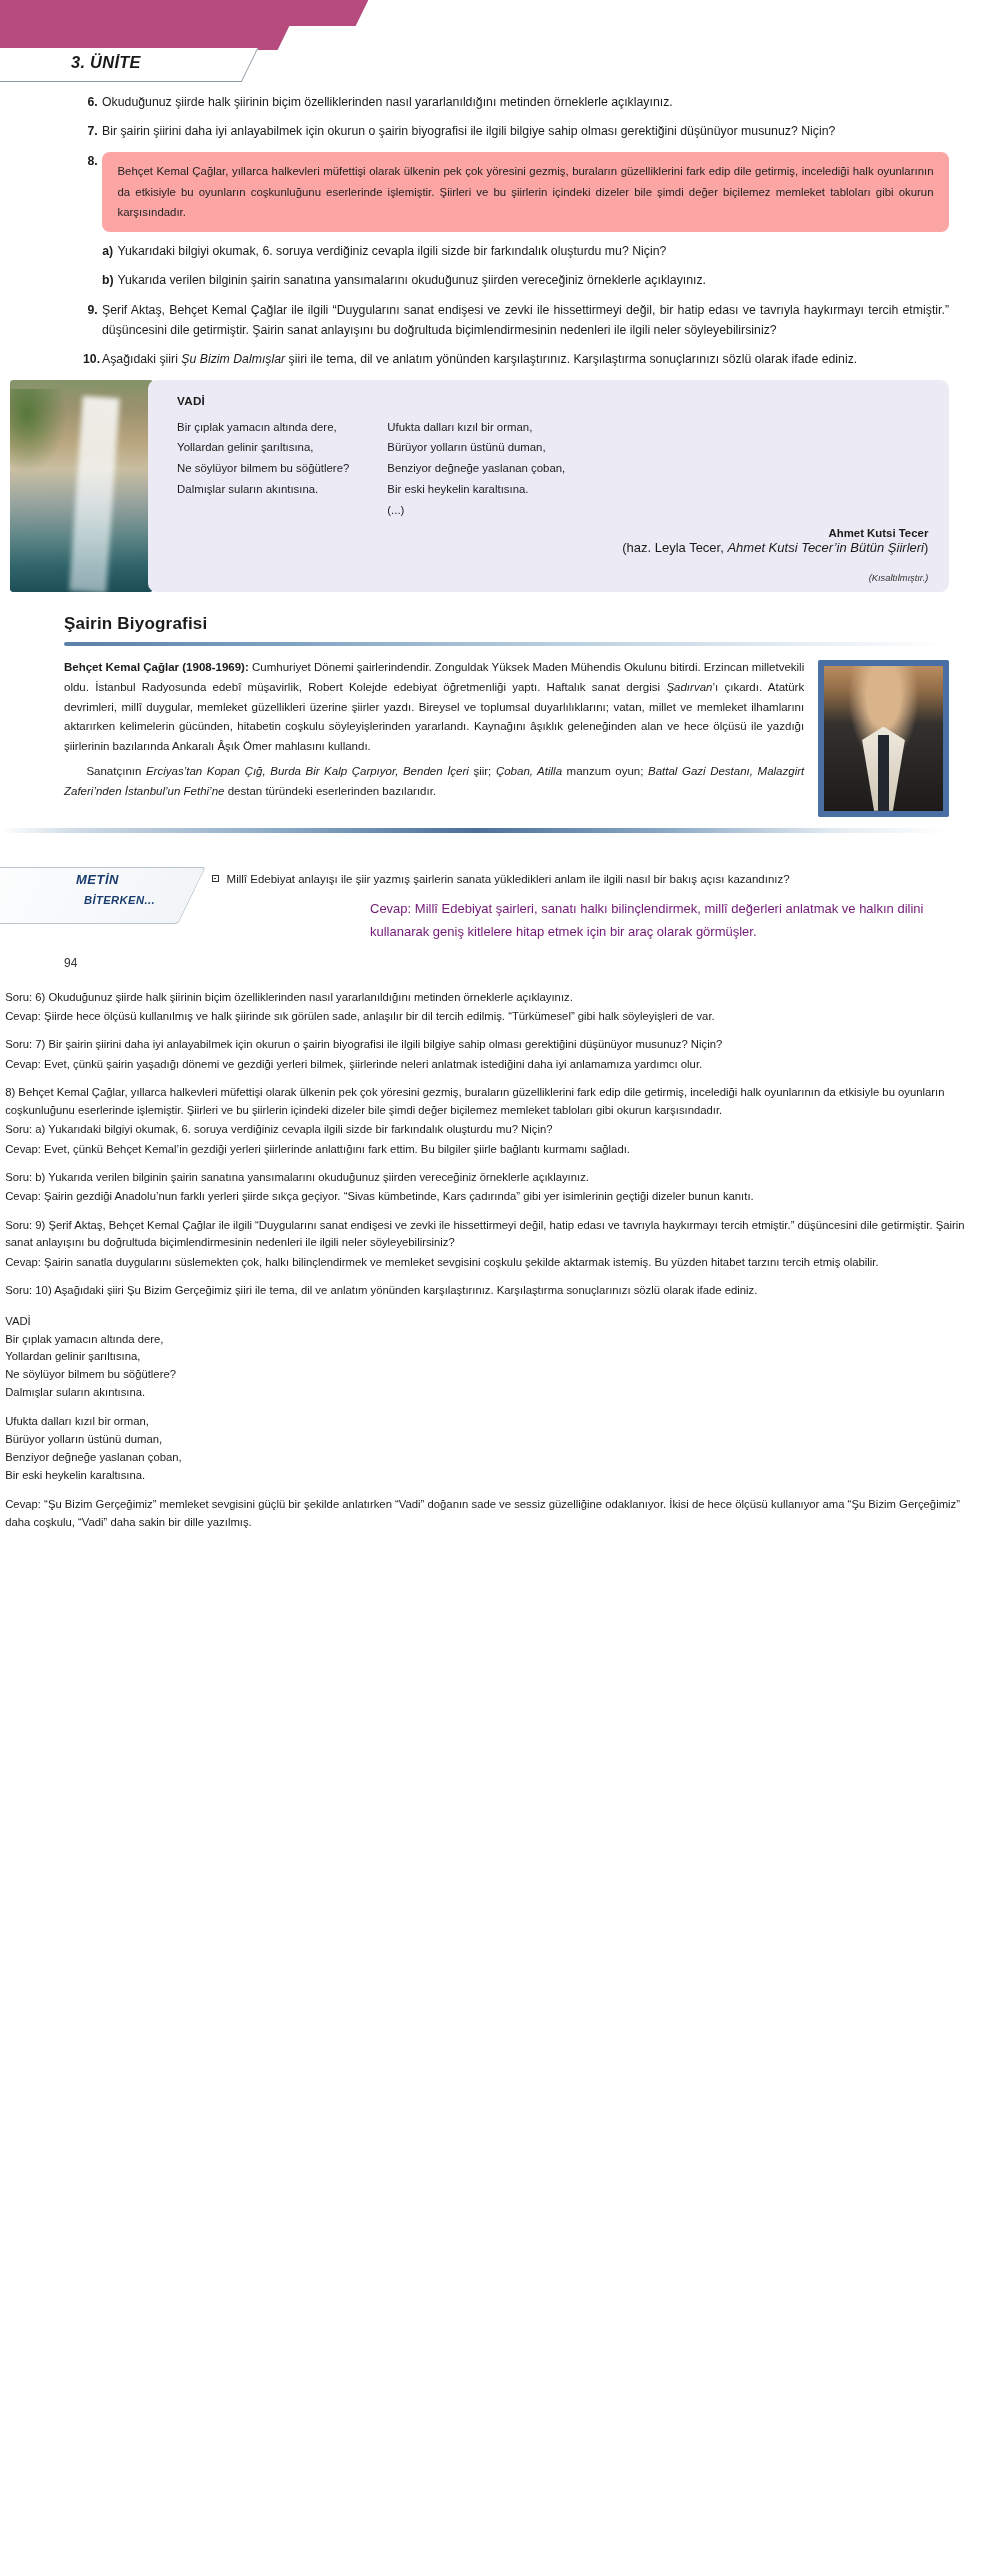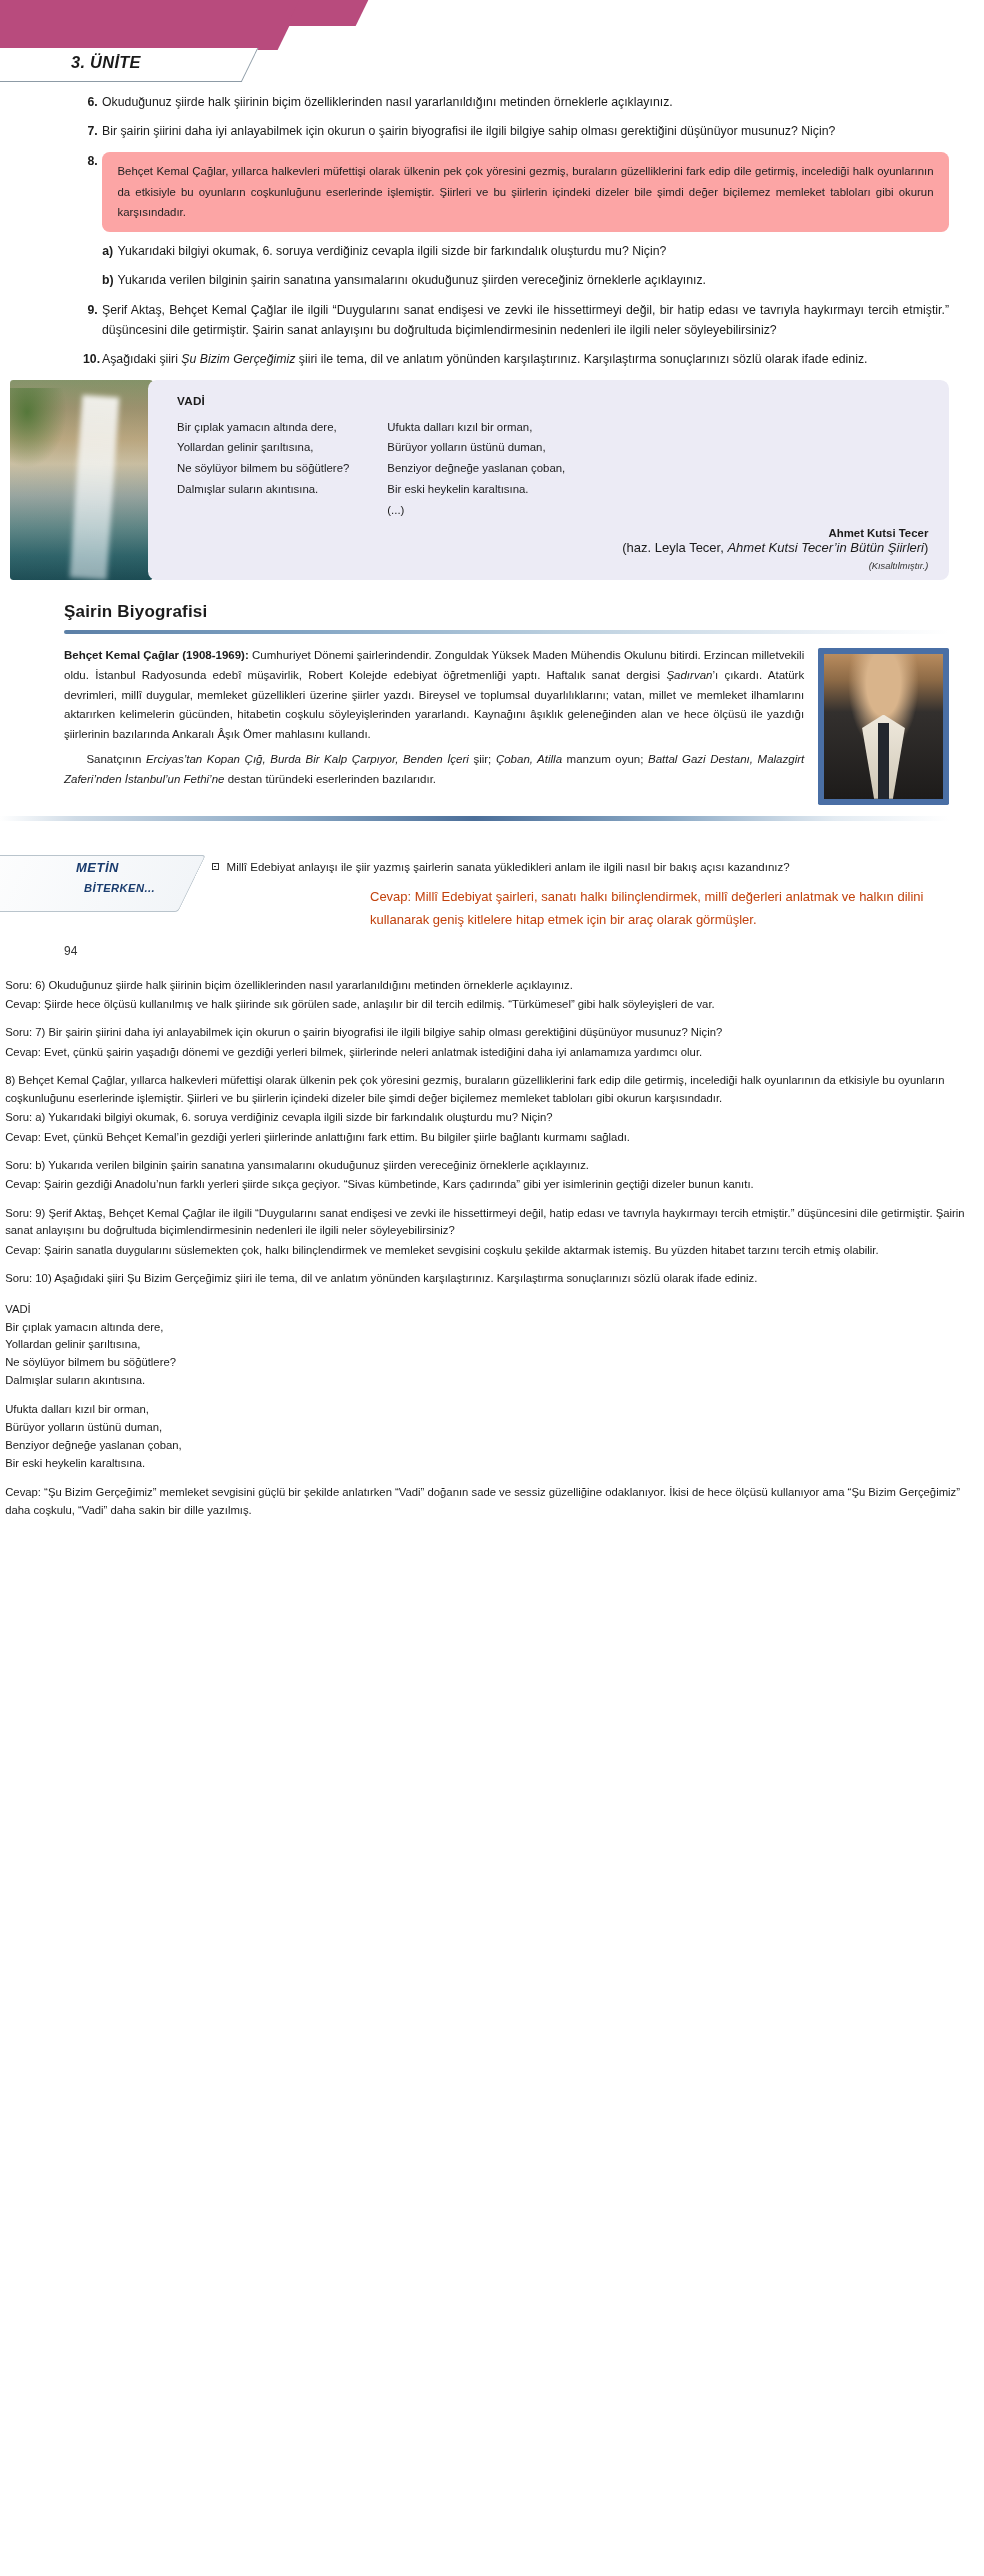--- a/index.html
+++ b/index.html
@@ -151,21 +151,21 @@
   }
   .poem-src {
     text-align: right;
     font-size: 13px;
     margin-top: 0.9px;
   }
   .poem-abbr {
     text-align: right;
     font-size: 9.3px;
     font-style: italic;
-    margin-top: 6px;
+    margin-top: 18px;
     color: #333;
   }
 
   
   .bio-section { margin: 22.4px 36px 0 64px; }
   .bio-heading {
     font-size: 17px;
     font-weight: bold;
     letter-spacing: 0.2px;
     margin-bottom: 7.7px;
@@ -276,21 +276,21 @@
     position: relative;
   }
   .mb-bullet::after {
     content: "";
     position: absolute;
     left: 1.3px; top: 1.3px;
     width: 1.7px; height: 1.7px;
     background: #333;
   }
   .cevap-red {
-    color: #c2410c;
+    color: #701a75;
     font-size: 13px;
     line-height: 1.78;
     margin: 8.6px 29px 0 370px;
   }
   .page-num {
     margin-left: 64px;
     margin-top: 12px;
     font-size: 12px;
     color: #333;
   }
@@ -347,21 +347,21 @@
     <span class="body">Yukarıda verilen bilginin şairin sanatına yansımalarını okuduğunuz şiirden vereceğiniz örneklerle açıklayınız.</span>
   </div>
 
   <div class="q">
     <span class="num">9.</span>
     <span class="body">Şerif Aktaş, Behçet Kemal Çağlar ile ilgili “Duygularını sanat endişesi ve zevki ile hissettirmeyi değil, bir hatip edası ve tavrıyla haykırmayı tercih etmiştir.” düşüncesini dile getirmiştir. Şairin sanat anlayışını bu doğrultuda biçimlendirmesinin nedenleri ile ilgili neler söyleyebilirsiniz?</span>
   </div>
 
   <div class="q">
     <span class="num">10.</span>
-    <span class="body"><span>Aşağıdaki şiiri </span><span class="it">Şu Bizim Gerçeğimiz</span><span> şiiri ile tema, dil ve anlatım yönünden karşılaştırınız. Karşılaştırma sonuçlarınızı sözlü olarak ifade ediniz.</span></span>
+    <span class="body"><span>Aşağıdaki şiiri </span><span class="it">Şu Bizim Dalmışlar</span><span> şiiri ile tema, dil ve anlatım yönünden karşılaştırınız. Karşılaştırma sonuçlarınızı sözlü olarak ifade ediniz.</span></span>
   </div>
 
 </div>
 
 <div class="poem-wrap">
   <div class="poem-photo"></div>
   <div class="poem-panel">
     <div class="poem-title">VADİ</div>
     <div class="poem-cols">
       <div class="poem-col">

